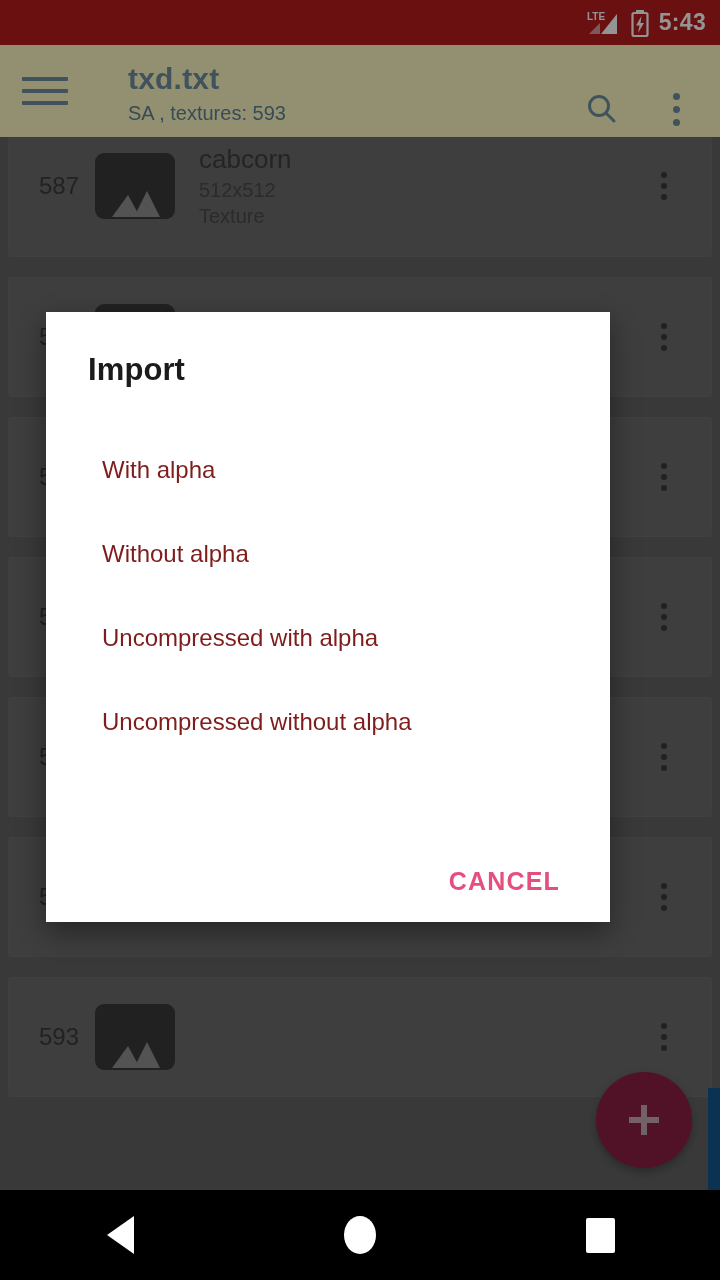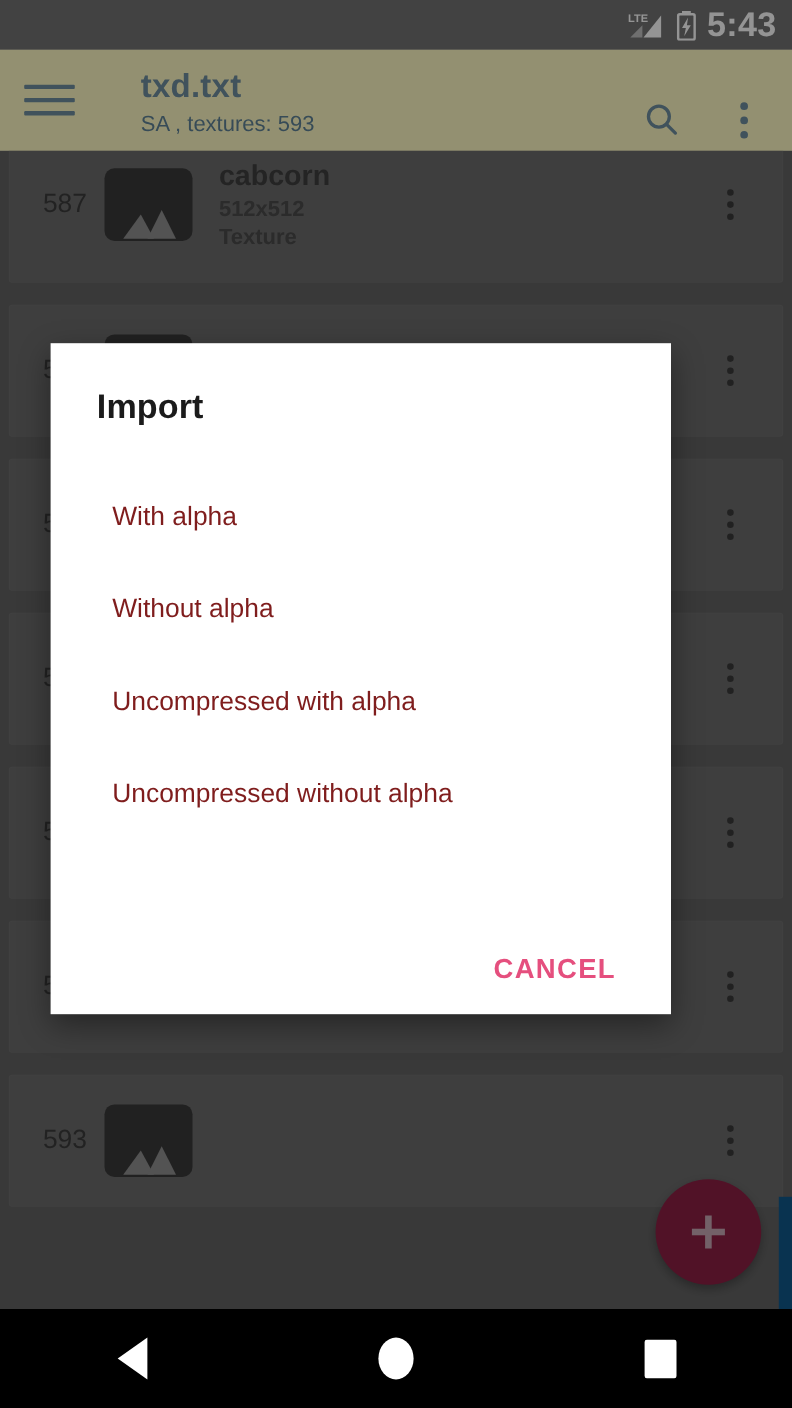--- a/index.html
+++ b/index.html
@@ -18,32 +18,32 @@
     height: 1280px;
     overflow: hidden;
     background: #9e9e9e;
   }
 
   
   #status-bar {
     position: absolute;
     top: 0; left: 0;
     width: 720px; height: 45px;
-    background: #737373;
+    background: #b91c1c;
     display: flex;
     align-items: center;
     justify-content: flex-end;
     padding-right: 14px;
     gap: 10px;
     z-index: 40;
   }
   .sb-icon { display: flex; align-items: center; }
   #status-time {
     color: #ffffff;
-    font-size: 31px;
+    font-size: 23px;
     font-weight: bold;
     letter-spacing: 0.3px;
     line-height: 1;
   }
 
   
   #app-bar {
     position: absolute;
     top: 45px; left: 0;
     width: 720px; height: 92px;
@@ -137,21 +137,20 @@
     border-radius: 9px;
     display: flex;
     align-items: flex-end;
     justify-content: center;
     overflow: hidden;
   }
   .row-text {
     position: absolute;
     left: 190px; top: 50%;
     transform: translateY(-50%);
-    font-weight: bold;
   }
   .row-name {
     color: #3e3e3e;
     font-size: 26px;
     line-height: 32px;
   }
   .row-size {
     color: #4a4a4a;
     font-size: 20px;
     line-height: 26px;

